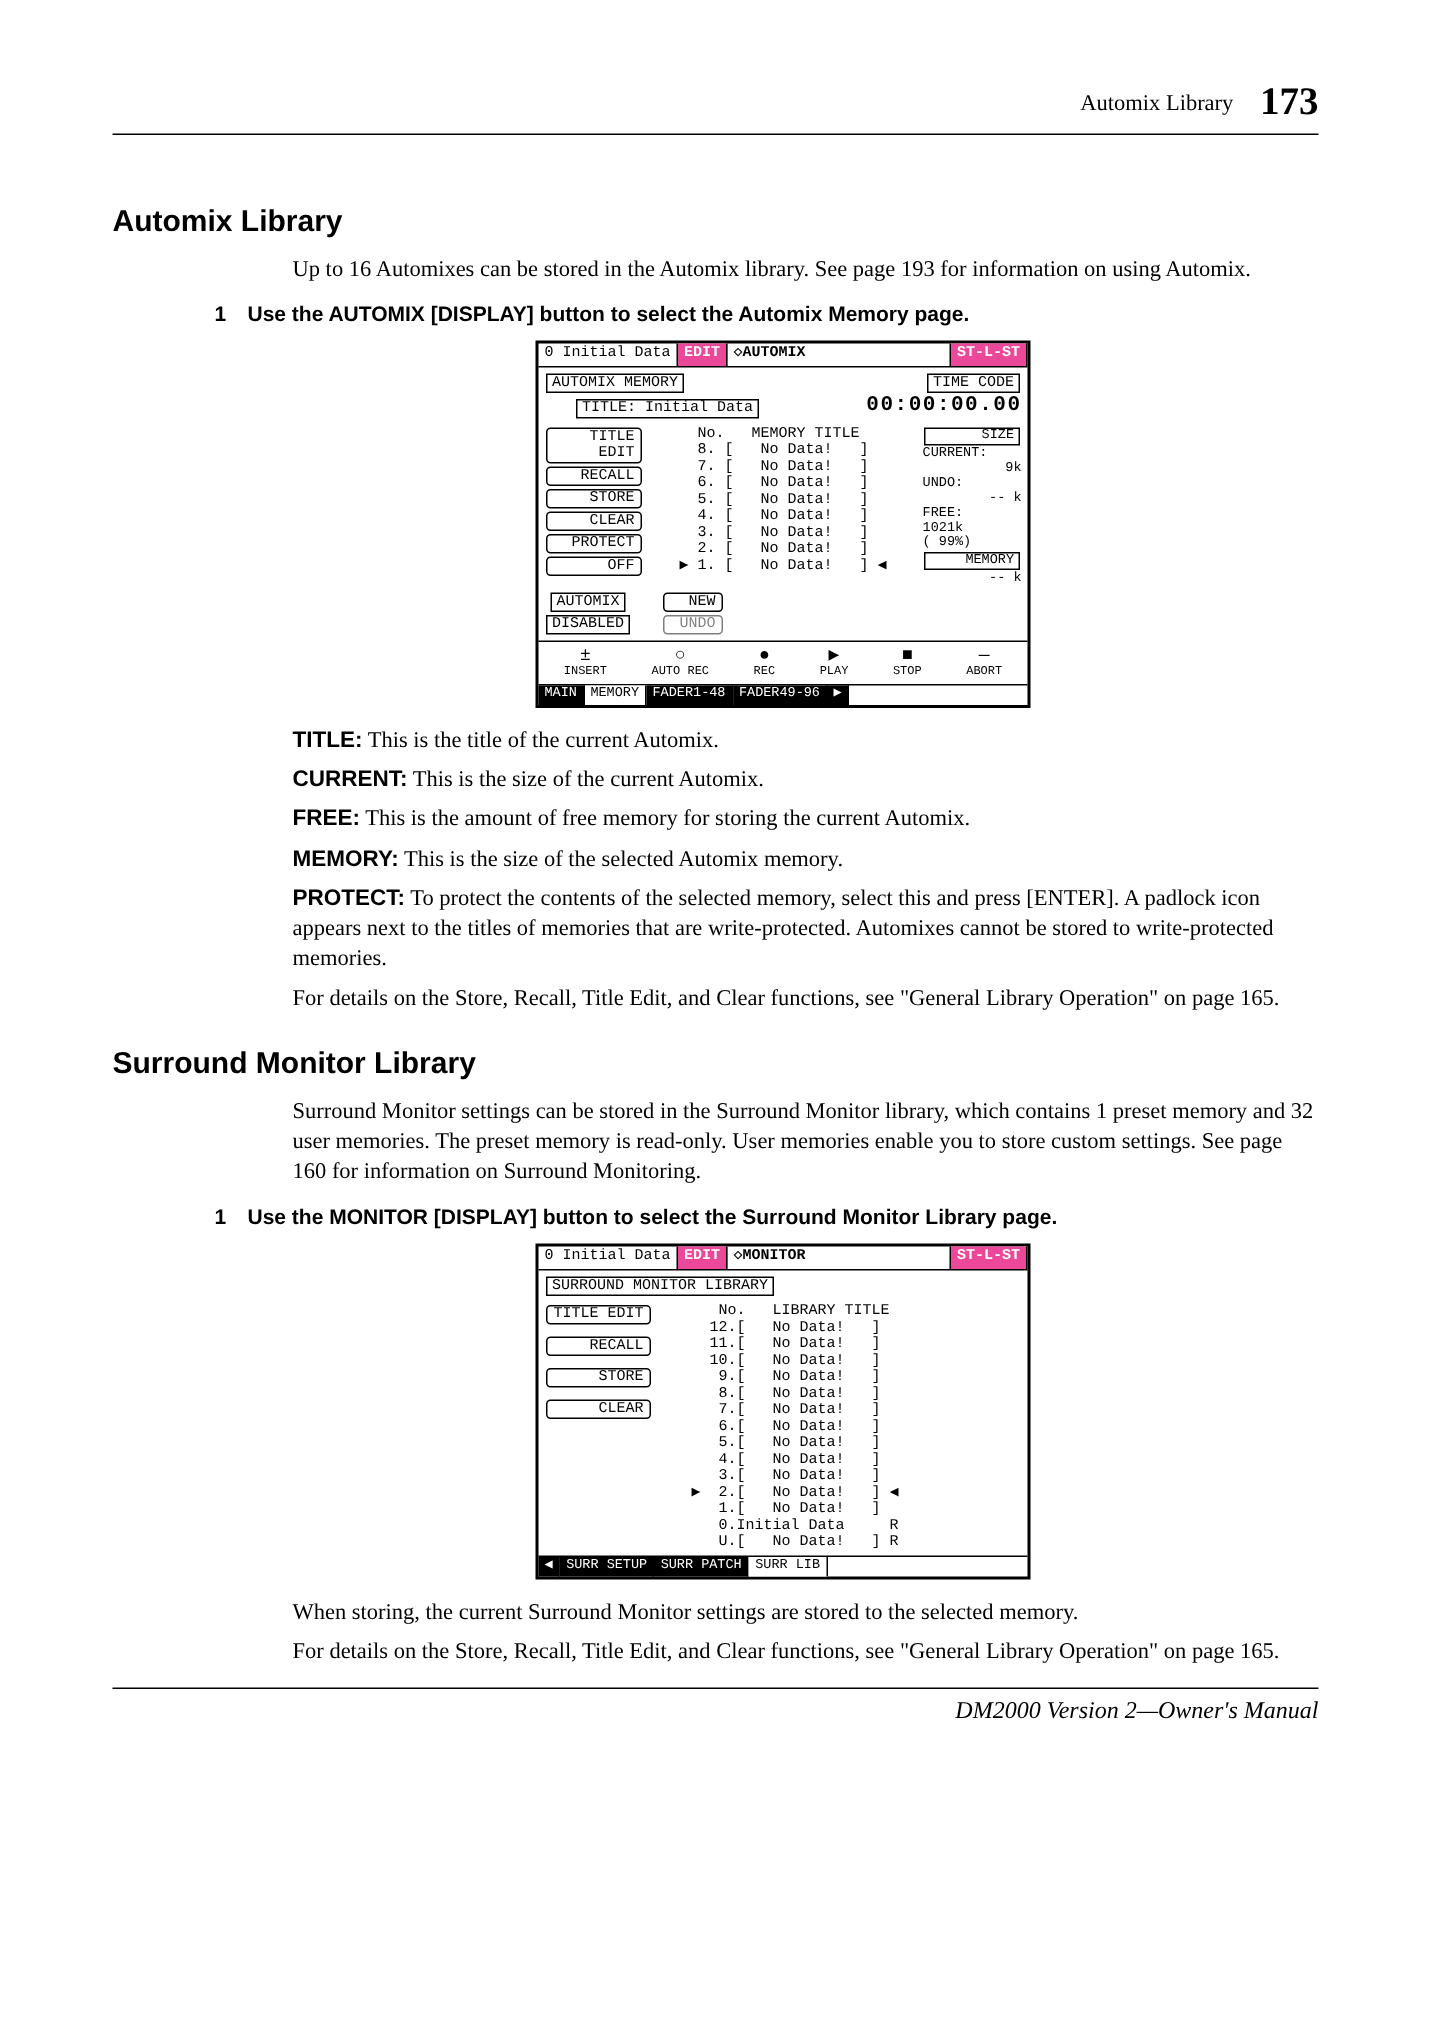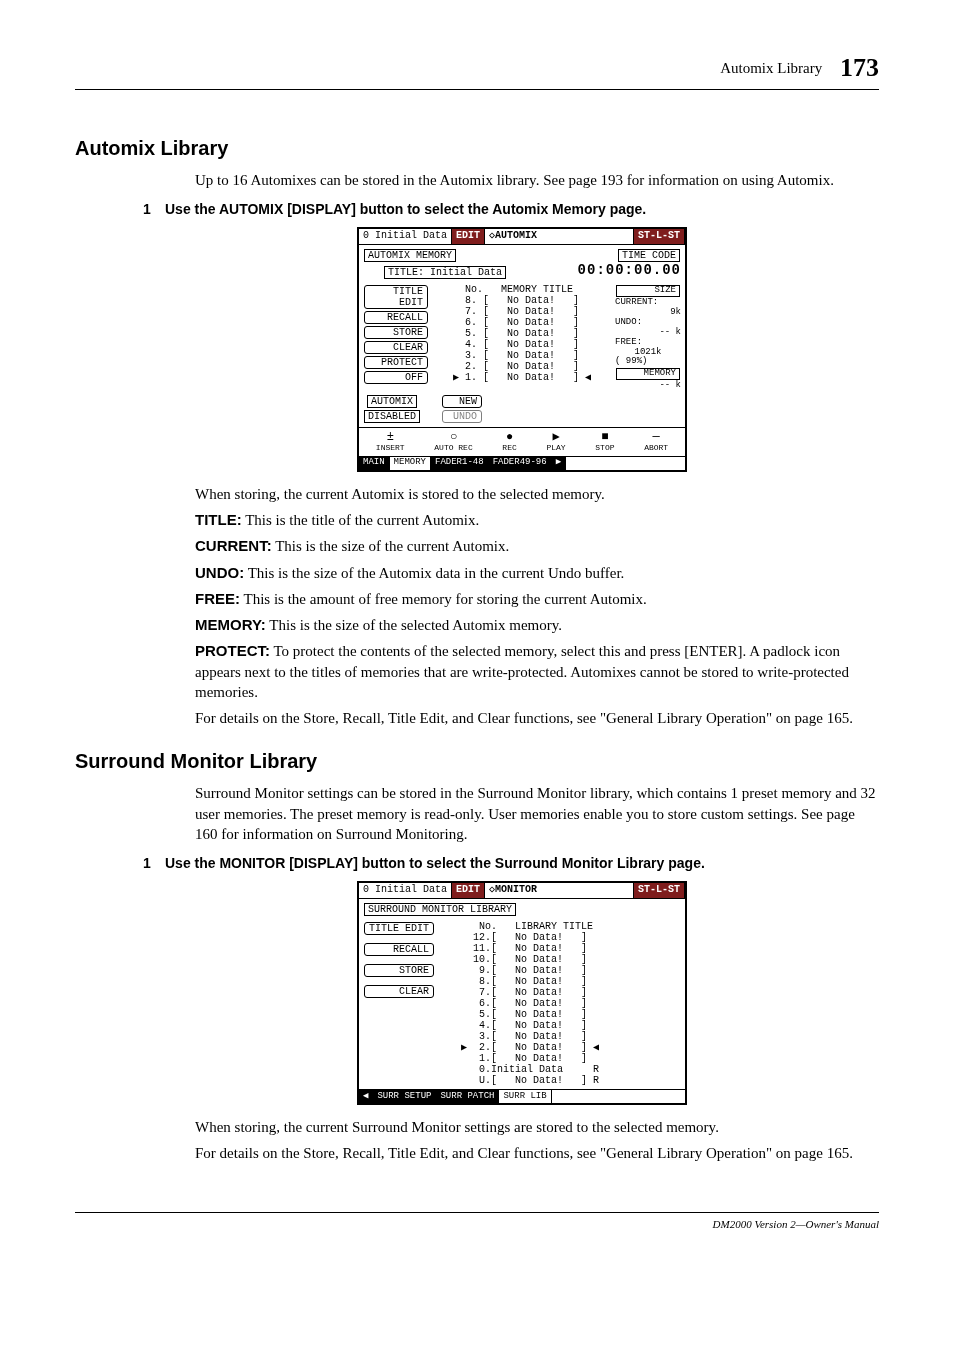--- a/index.html
+++ b/index.html
@@ -59,25 +59,25 @@
   .def-term {
     font-family: Helvetica, Arial, sans-serif;
     font-weight: bold;
   }
   .figure {
     text-align: center;
     margin: 8px 0 12px 90px;
   }
   .footer {
     border-top: 1.5px solid #000;
-    margin-top: 48px;
+    margin-top: 14px;
     padding-top: 4px;
     text-align: right;
     font-style: italic;
-    font-size: 11px;
+    font-size: 16px;
   }
   .screen {
     display:inline-block;
     border:2px solid #000;
     background:#fff;
     font-family: "Courier New", monospace;
     font-size:10px;
     line-height:1.1;
     text-align:left;
     color:#000;
@@ -86,21 +86,21 @@
     display:flex;
     border-bottom:1px solid #000;
     height:16px;
   }
   .screen .titlebar>span{
     padding:1px 4px;
     border-right:1px solid #000;
     white-space:nowrap;
   }
   .screen .titlebar .grow{flex:1}
-  .screen .titlebar .inv{background:#7f1d1d;color:#fff;font-weight:bold}
+  .screen .titlebar .inv{background:#ec4899;color:#fff;font-weight:bold}
   .scr-body{padding:3px 4px}
   .boxlbl{border:1px solid #000;padding:0 3px;display:inline-block;margin:1px 1px}
   .btn{border:1px solid #000;border-radius:3px;padding:0 4px;display:inline-block;margin:1px;text-align:right;min-width:40px}
   .row{display:flex;align-items:flex-start;gap:20px}
   .col{display:flex;flex-direction:column}
   .mono{font-family:"Courier New",monospace}
   .list-line{white-space:pre}
   .tabsrow{display:flex;border-top:1px solid #000;height:14px}
   .tab{border-right:1px solid #000;padding:0 4px;font-size:9px;display:flex;align-items:center}
   .tab.active{background:#fff}
@@ -175,21 +175,21 @@
           <div class="list-line">▶ <span>1.</span> <span>[   No Data!   ]</span> ◀</div>
         </div>
 
         <div class="col" style="width:72px;font-size:9px">
           <span class="boxlbl center">SIZE</span>
           <span>CURRENT:</span>
           <span style="text-align:right">9k</span>
           <span>UNDO:</span>
           <span style="text-align:right">-- k</span>
           <span>FREE:</span>
-          <span style="text-align:center">1021k</span>
+          <span style="text-align:left">1021k</span>
           <span style="text-align:left">( 99%)</span>
           <span class="boxlbl center">MEMORY</span>
           <span style="text-align:right">-- k</span>
         </div>
       </div>
 
       <div class="row" style="margin-top:3px;align-items:flex-start">
         <div class="col" style="align-items:center">
           <span class="boxlbl">AUTOMIX</span>
           <span class="boxlbl">DISABLED</span>
@@ -231,24 +231,22 @@
       <span class="tab inactive">MAIN</span>
       <span class="tab active">MEMORY</span>
       <span class="tab inactive">FADER1-48</span>
       <span class="tab inactive">FADER49-96</span>
       <span class="tab inactive">▶</span>
     </div>
   </div>
 </div>
 
 <div class="body-indent">
-  <p>When storing, the current Automix is stored to the selected memory.</p>
   <p><span class="def-term">TITLE:</span><span> This is the title of the current Automix.</span></p>
   <p><span class="def-term">CURRENT:</span><span> This is the size of the current Automix.</span></p>
-  <p><span class="def-term">UNDO:</span><span> This is the size of the Automix data in the current Undo buffer.</span></p>
   <p><span class="def-term">FREE:</span><span> This is the amount of free memory for storing the current Automix.</span></p>
   <p><span class="def-term">MEMORY:</span><span> This is the size of the selected Automix memory.</span></p>
   <p><span class="def-term">PROTECT:</span><span> To protect the contents of the selected memory, select this and press [ENTER]. A padlock icon appears next to the titles of memories that are write-protected. Automixes cannot be stored to write-protected memories.</span></p>
   <p>For details on the Store, Recall, Title Edit, and Clear functions, see "General Library Operation" on page 165.</p>
 </div>
 
 <h2 class="section">Surround Monitor Library</h2>
 <div class="body-indent">
   <p>Surround Monitor settings can be stored in the Surround Monitor library, which contains 1 preset memory and 32 user memories. The preset memory is read-only. User memories enable you to store custom settings. See page 160 for information on Surround Monitoring.</p>
 </div>

